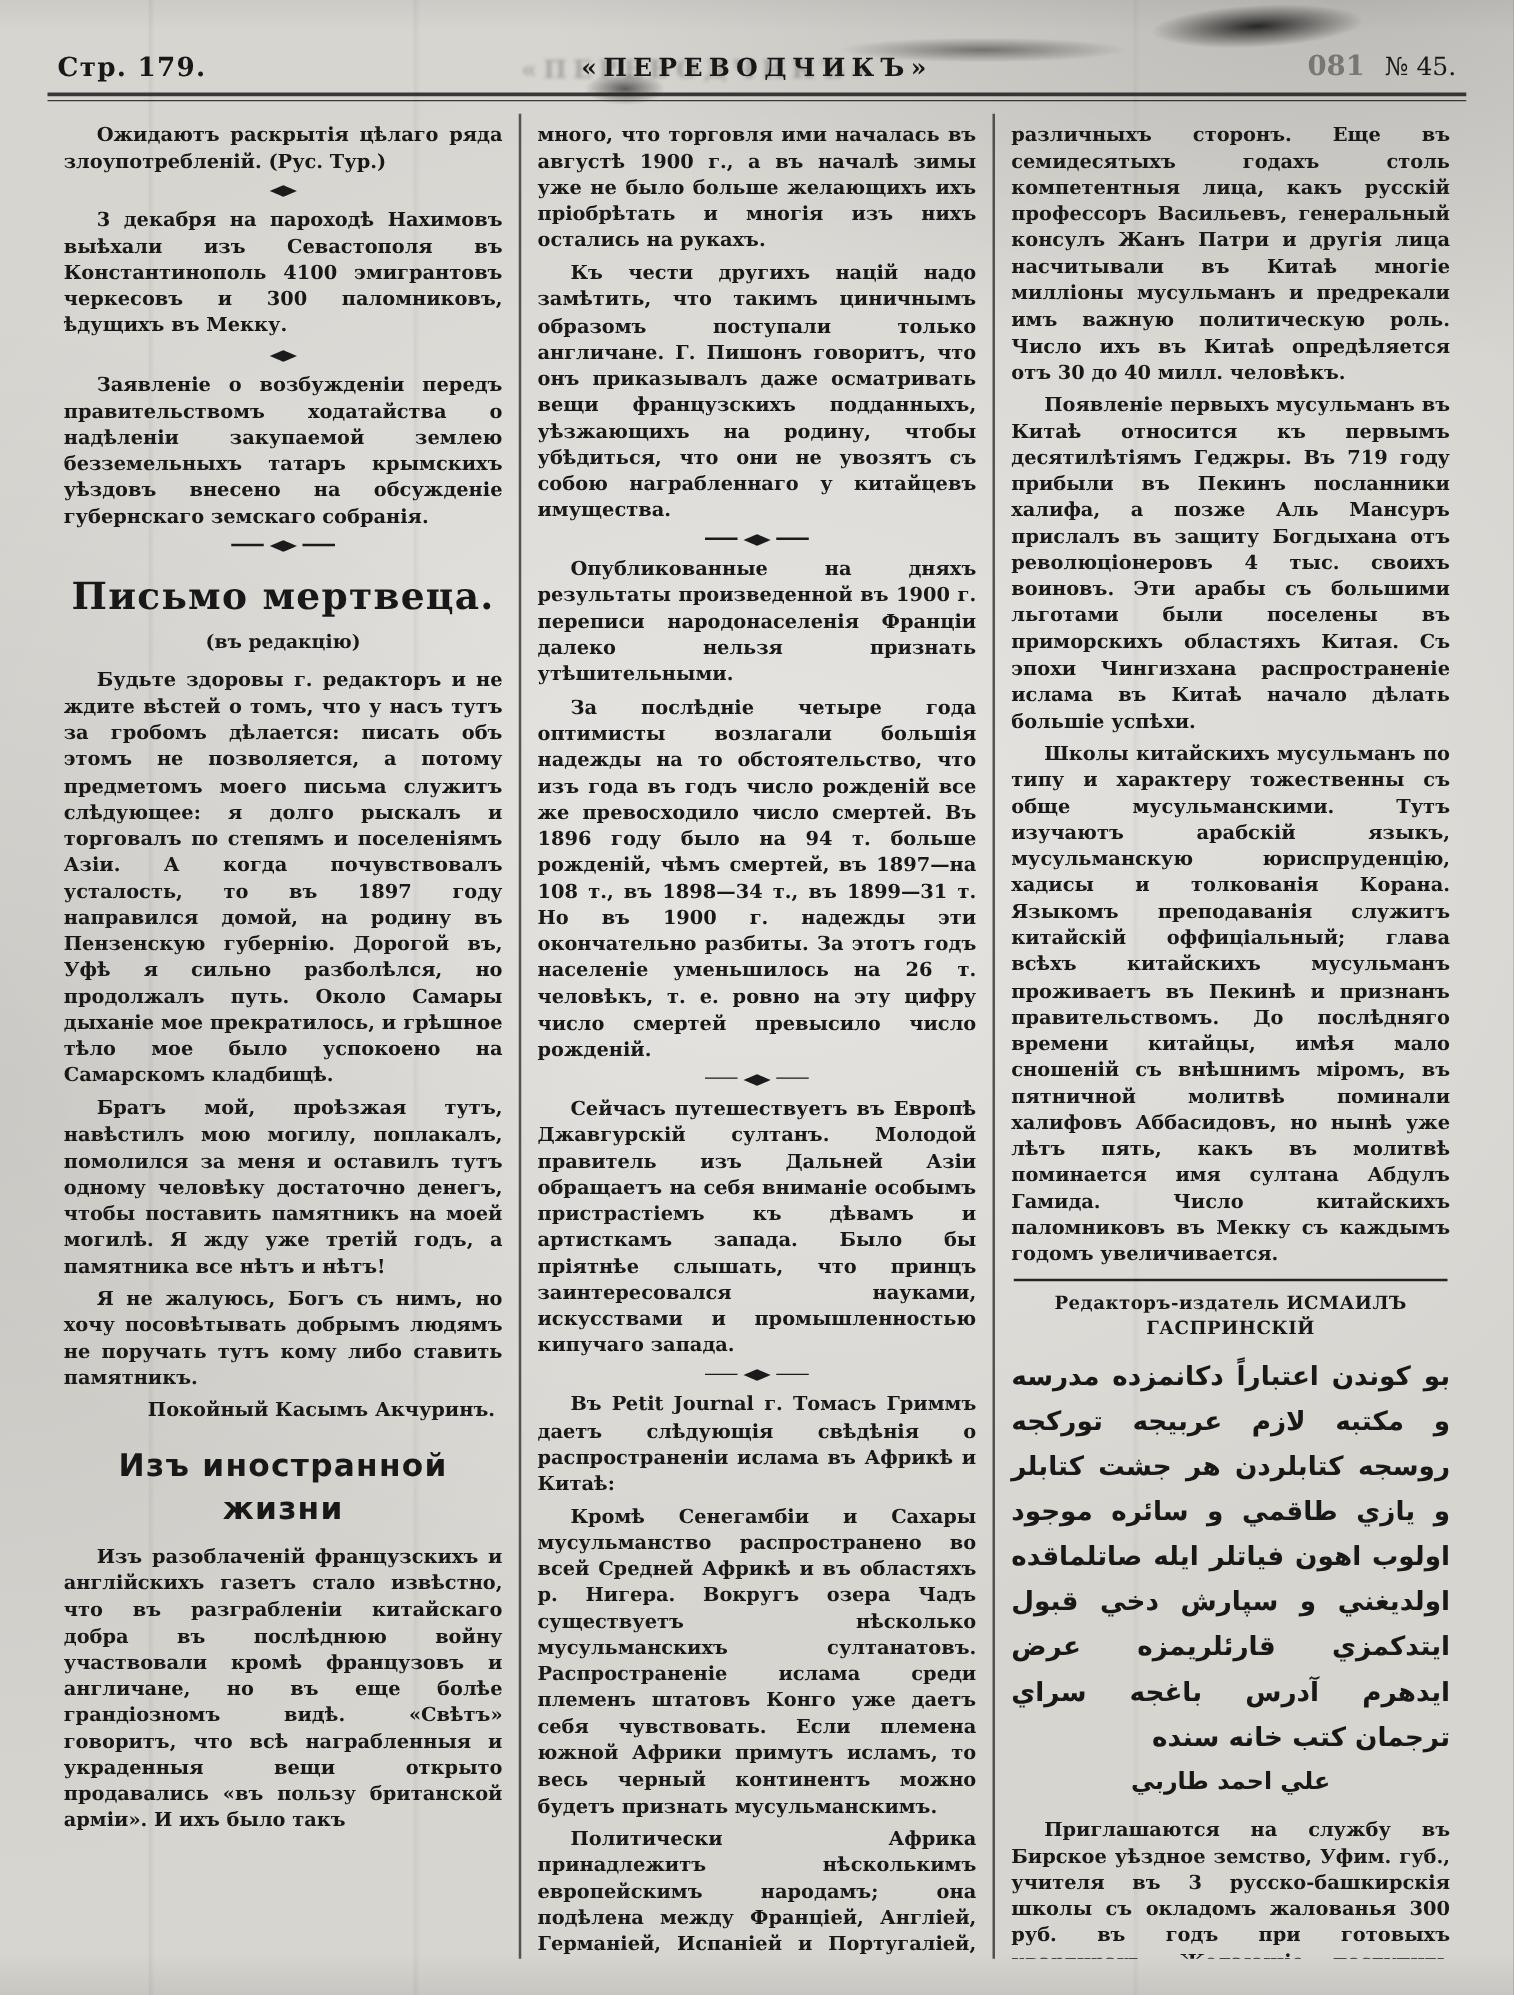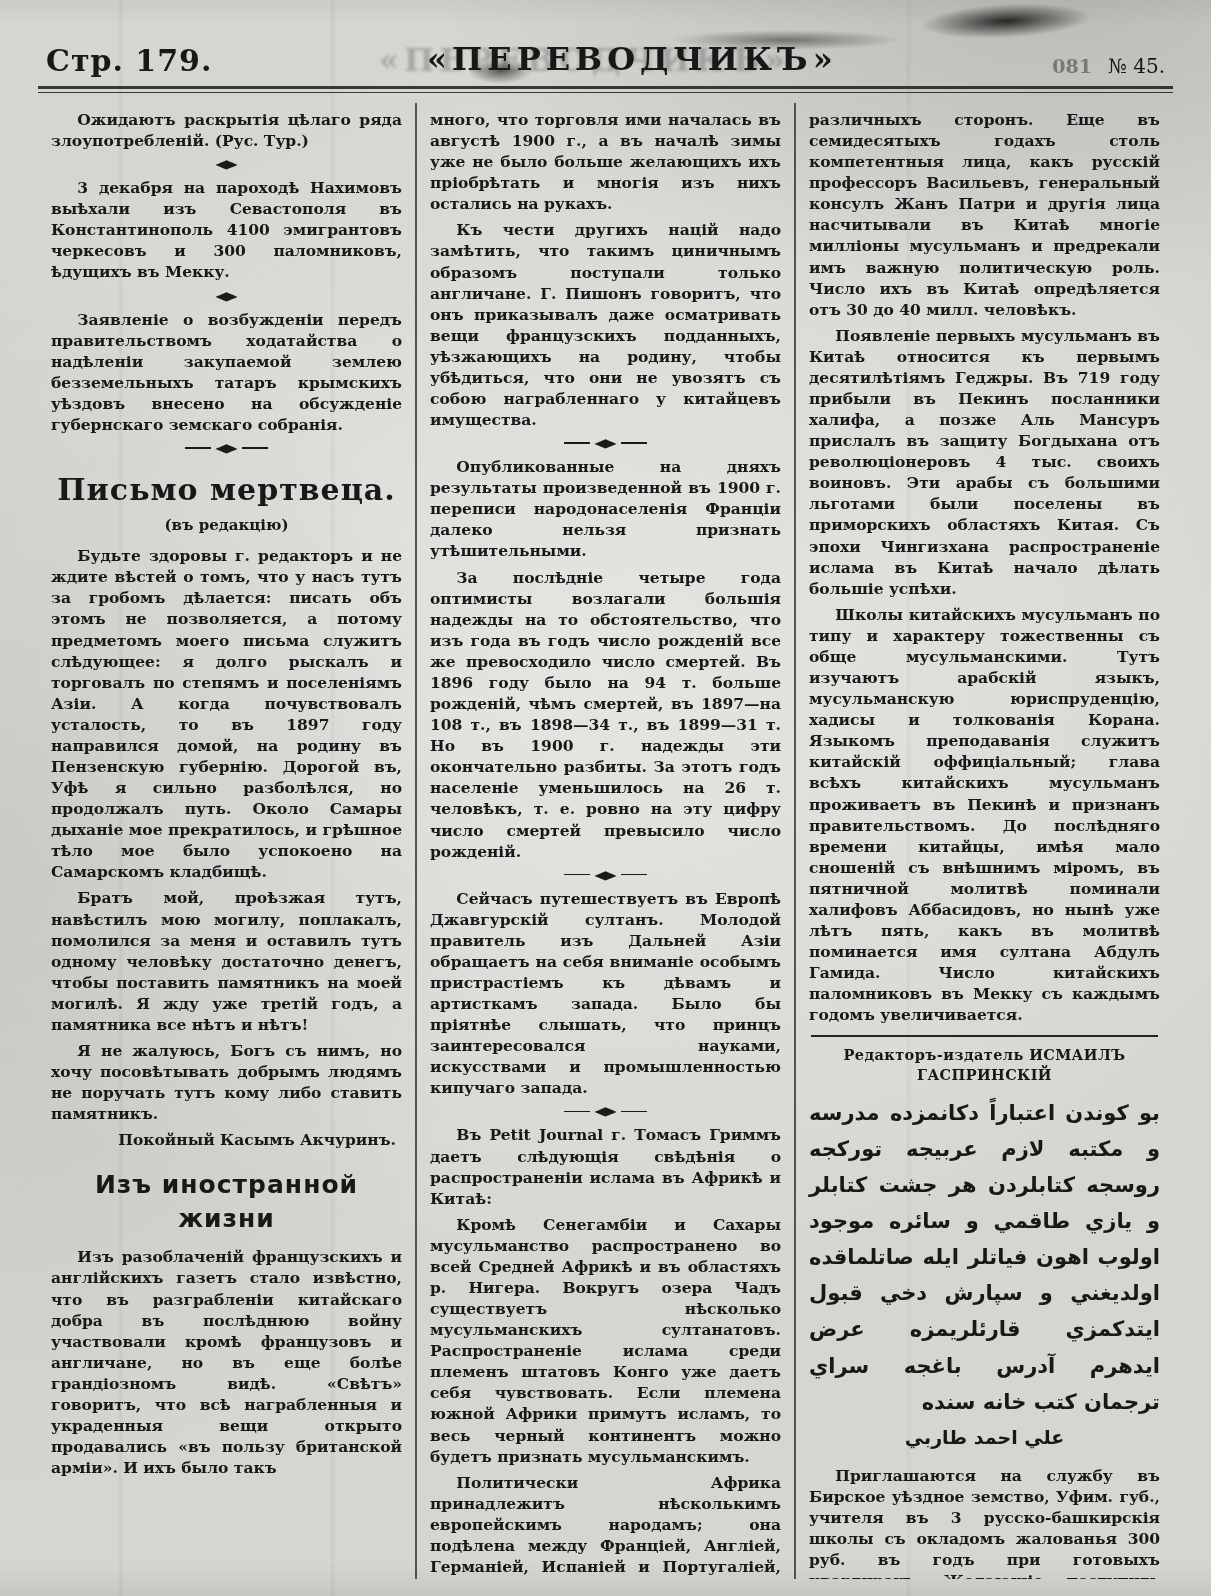--- a/index.html
+++ b/index.html
@@ -21,25 +21,25 @@
   }
   .blot { position:absolute; pointer-events:none; }
   .blot-1 { top:4px; right:120px; width:170px; height:34px;
     background:radial-gradient(closest-side, rgba(12,12,12,.85), rgba(12,12,12,0)); transform:rotate(-3deg); }
   .blot-2 { top:30px; right:310px; width:230px; height:20px;
     background:radial-gradient(closest-side, rgba(12,12,12,.45), transparent); }
   .blot-3 { top:58px; left:468px; width:64px; height:26px;
     background:radial-gradient(closest-side, rgba(12,12,12,.6), transparent); }
 
   .header { display:flex; align-items:flex-end; justify-content:space-between; padding:40px 46px 6px; position:relative; }
-  .page-label { font-size:30px; font-weight:700; letter-spacing:1px; }
-  .masthead { font-size:32px; font-weight:700; letter-spacing:5px;
+  .page-label { font-size:21px; font-weight:700; letter-spacing:1px; }
+  .masthead { font-size:20px; font-weight:700; letter-spacing:5px;
     text-shadow:-48px 1px 3px rgba(30,30,30,.25); }
   .issue-group { display:flex; align-items:baseline; gap:16px; }
-  .bleed { color:rgba(45,45,45,.5); font-size:19px; font-weight:700; }
+  .bleed { color:rgba(45,45,45,.5); font-size:22px; font-weight:700; }
   .issue-label { font-size:20px; font-weight:400; }
   .header-rule { margin:2px 38px 0; border-top:3px solid #1d1d1d; border-bottom:1.5px solid #1d1d1d; height:7px; opacity:.85; }
 
   .columns { display:flex; margin:8px 38px 0; height:1478px; }
   .col { flex:1 1 0; padding:8px 13px 0; overflow:hidden; font-size:15.5px; line-height:1.36; font-weight:700; text-align:justify; }
   .vrule { width:2px; background:#262626; opacity:.75; margin-top:2px; }
 
   .block { margin-bottom:5px; }
   .para { text-indent:1.7em; }
   .cont { text-indent:0; }

